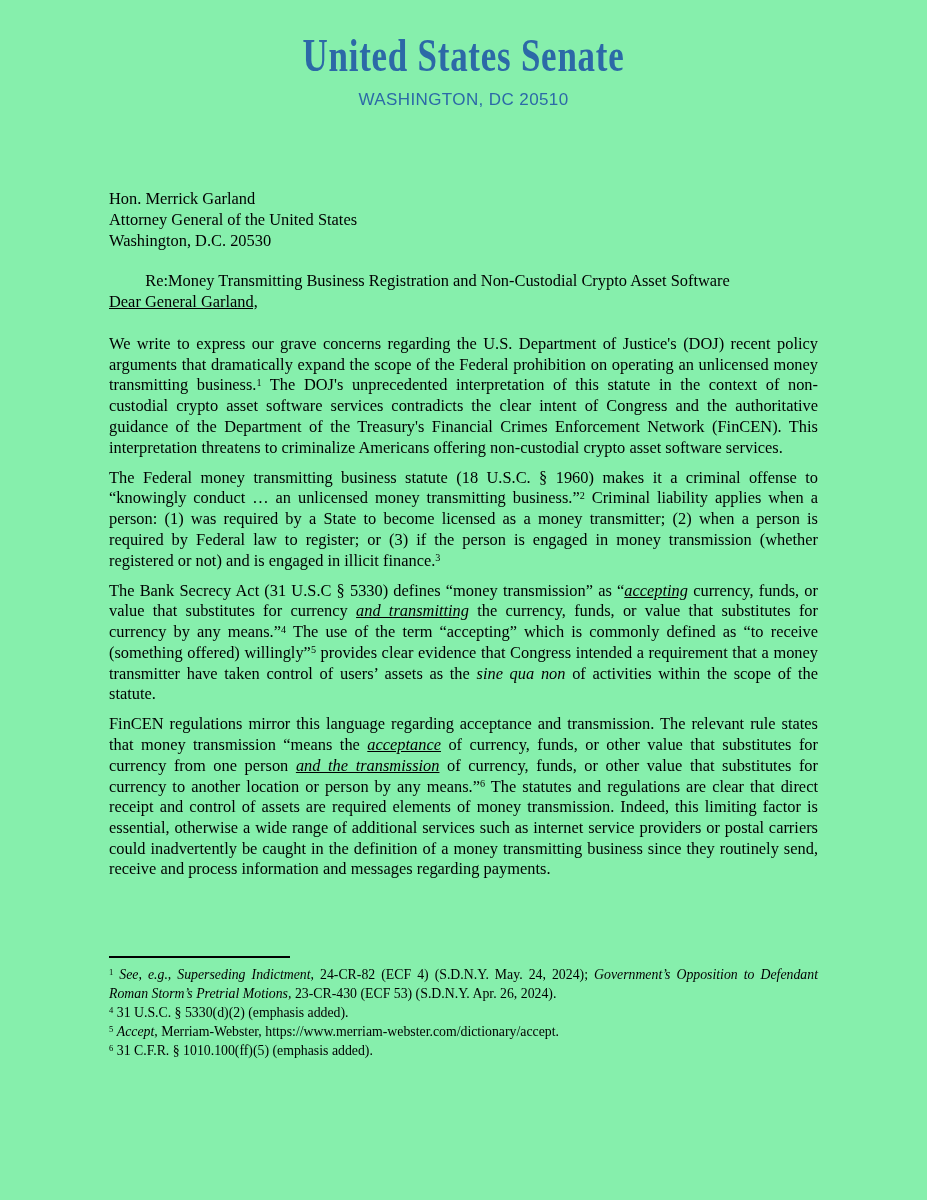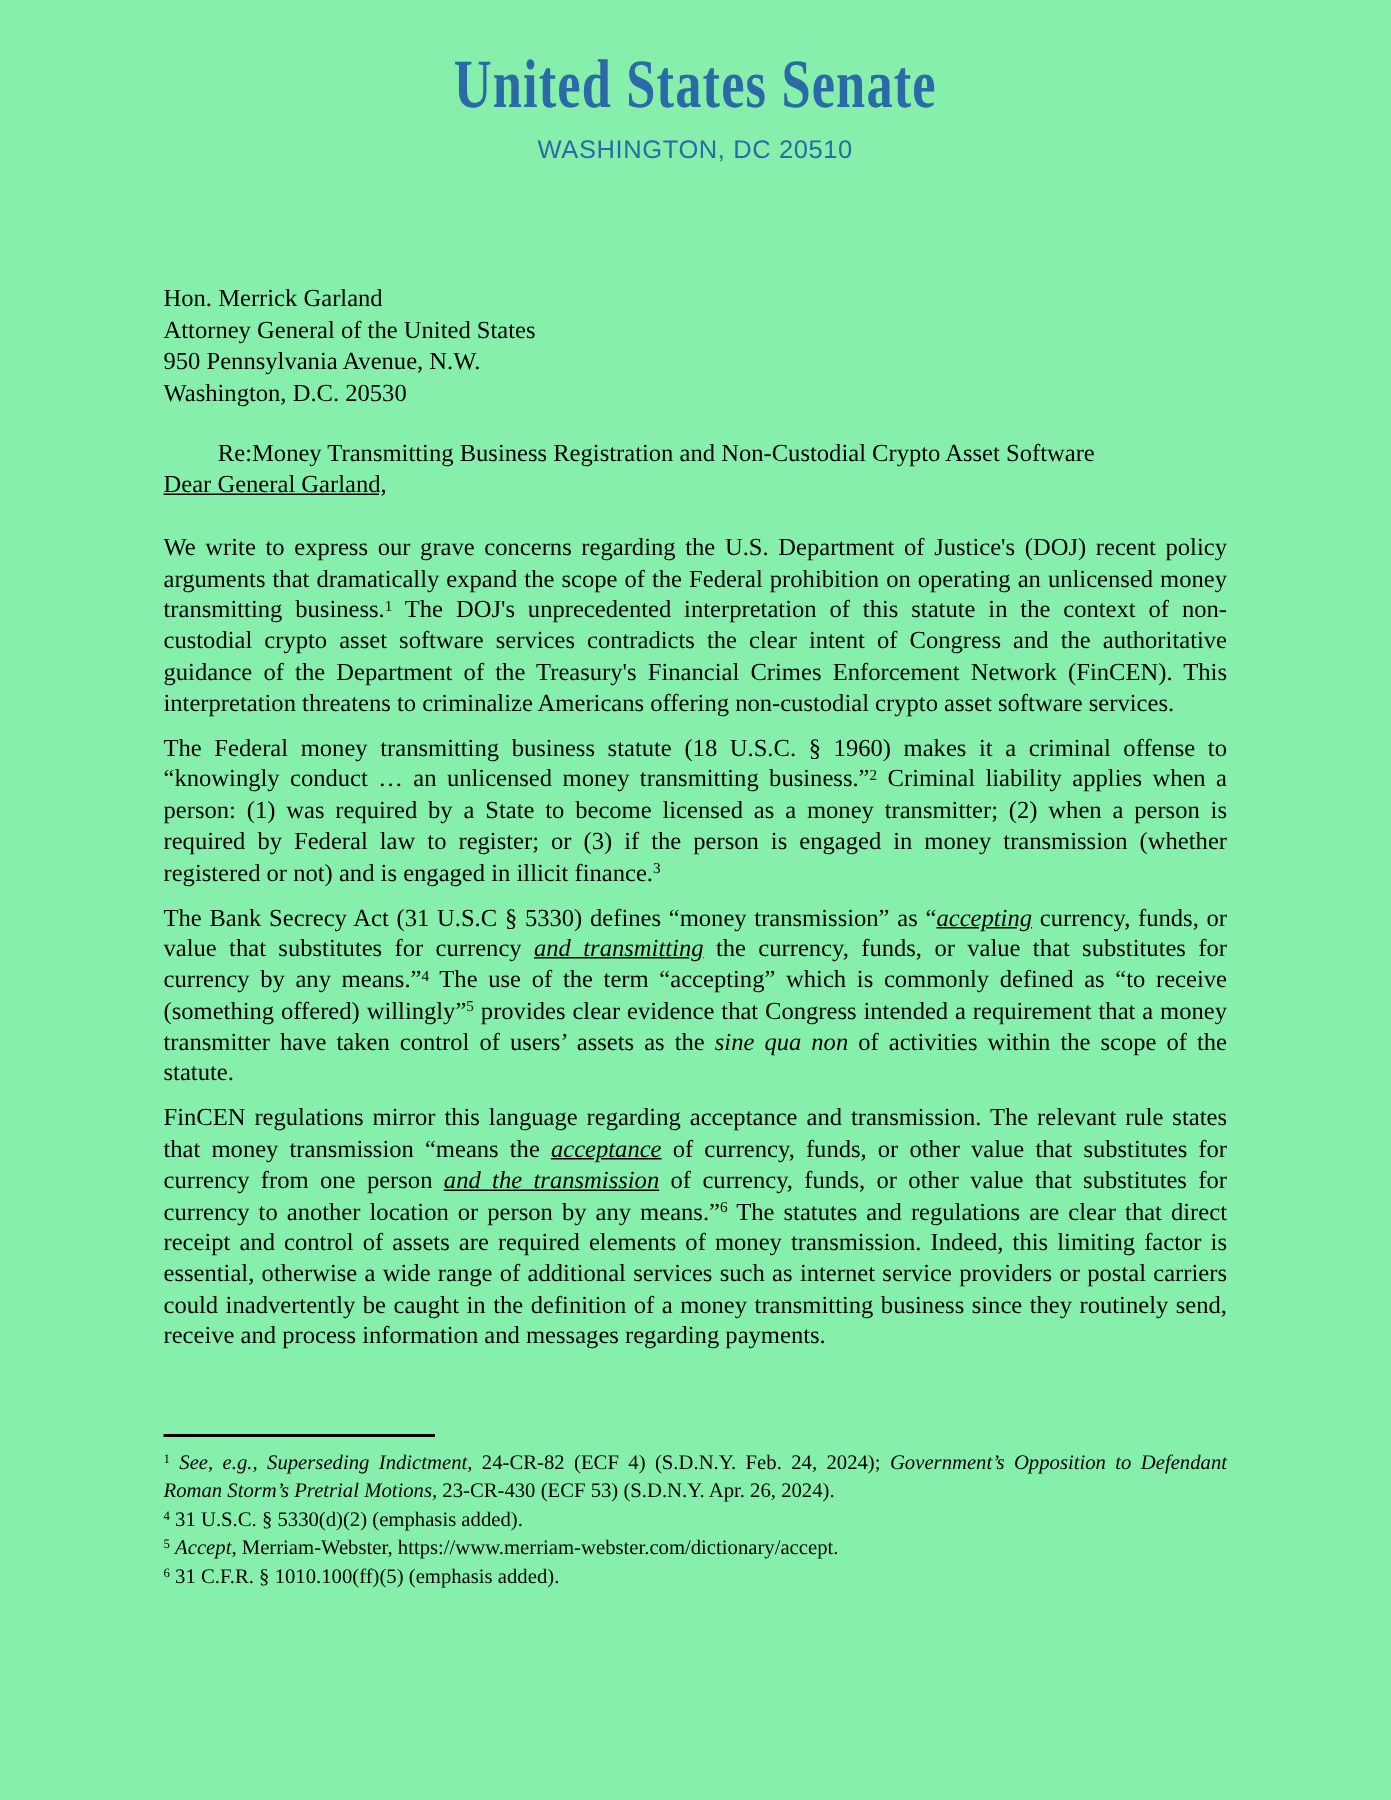--- a/index.html
+++ b/index.html
@@ -95,36 +95,35 @@
   <div class="lh-title" style="color: rgb(44, 105, 167);">United States Senate</div>
 
   <div class="lh-city" style="color: rgb(44, 105, 167);">WASHINGTON, DC 20510</div>
 
 
   <div class="letter-body">
 
     <div class="recipient">
       <div class="addr-line">Hon. Merrick Garland</div>
       <div class="addr-line">Attorney General of the United States</div>
-      <div class="addr-line">950 Pennsylvania Avenue, N.W.</div>
       <div class="addr-line">Washington, D.C. 20530</div>
     </div>
 
     <div class="re-line"><span class="re-label">Re:</span><span>Money Transmitting Business Registration and Non-Custodial Crypto Asset Software</span></div>
 
     <div class="salutation">Dear General Garland,</div>
 
     <p class="para first"><span>We write to express our grave concerns regarding the U.S. Department of Justice's (DOJ) recent policy arguments that dramatically expand the scope of the Federal prohibition on operating an unlicensed money transmitting business.</span><sup>1</sup><span> The DOJ's unprecedented interpretation of this statute in the context of non-custodial crypto asset software services contradicts the clear intent of Congress and the authoritative guidance of the Department of the Treasury's Financial Crimes Enforcement Network (FinCEN). This interpretation threatens to criminalize Americans offering non-custodial crypto asset software services.</span></p>
     <p class="para"><span>The Federal money transmitting business statute (18 U.S.C. § 1960) makes it a criminal offense to “knowingly conduct … an unlicensed money transmitting business.”</span><sup>2</sup><span> Criminal liability applies when a person: (1) was required by a State to become licensed as a money transmitter; (2) when a person is required by Federal law to register; or (3) if the person is engaged in money transmission (whether registered or not) and is engaged in illicit finance.</span><sup>3</sup></p>
     <p class="para"><span>The Bank Secrecy Act (31 U.S.C § 5330) defines “money transmission” as “</span><span class="it ul">accepting</span><span> currency, funds, or value that substitutes for currency </span><span class="it ul">and transmitting</span><span> the currency, funds, or value that substitutes for currency by any means.”</span><sup>4</sup><span> The use of the term “accepting” which is commonly defined as “to receive (something offered) willingly”</span><sup>5</sup><span> provides clear evidence that Congress intended a requirement that a money transmitter have taken control of users’ assets as the </span><span class="it">sine qua non</span><span> of activities within the scope of the statute.</span></p>
     <p class="para"><span>FinCEN regulations mirror this language regarding acceptance and transmission. The relevant rule states that money transmission “means the </span><span class="it ul">acceptance</span><span> of currency, funds, or other value that substitutes for currency from one person </span><span class="it ul">and the transmission</span><span> of currency, funds, or other value that substitutes for currency to another location or person by any means.”</span><sup>6</sup><span> The statutes and regulations are clear that direct receipt and control of assets are required elements of money transmission. Indeed, this limiting factor is essential, otherwise a wide range of additional services such as internet service providers or postal carriers could inadvertently be caught in the definition of a money transmitting business since they routinely send, receive and process information and messages regarding payments.</span></p>
 
   </div>
 
   <div class="footnotes">
     <div class="fn-rule"></div>
-    <div class="fn justify"><sup>1</sup><span class="it"> See, e.g., Superseding Indictment</span><span>, 24-CR-82 (ECF 4) (S.D.N.Y. Feb. 24, 2024); </span><span class="it">Government’s Opposition to Defendant Roman Storm’s Pretrial Motions,</span><span> 23-CR-430 (ECF 53) (S.D.N.Y. Apr. 26, 2024).</span></div>
+    <div class="fn justify"><sup>1</sup><span class="it"> See, e.g., Superseding Indictment</span><span>, 24-CR-82 (ECF 4) (S.D.N.Y. May. 24, 2024); </span><span class="it">Government’s Opposition to Defendant Roman Storm’s Pretrial Motions,</span><span> 23-CR-430 (ECF 53) (S.D.N.Y. Apr. 26, 2024).</span></div>
     <div class="fn"><sup>4</sup><span> 31 U.S.C. § 5330(d)(2) (emphasis added).</span></div>
     <div class="fn"><sup>5</sup><span> </span><span class="it">Accept</span><span>, Merriam-Webster, https://www.merriam-webster.com/dictionary/accept.</span></div>
     <div class="fn"><sup>6</sup><span> 31 C.F.R. § 1010.100(ff)(5) (emphasis added).</span></div>
   </div>
 
 </div>
 
 </body></html>

